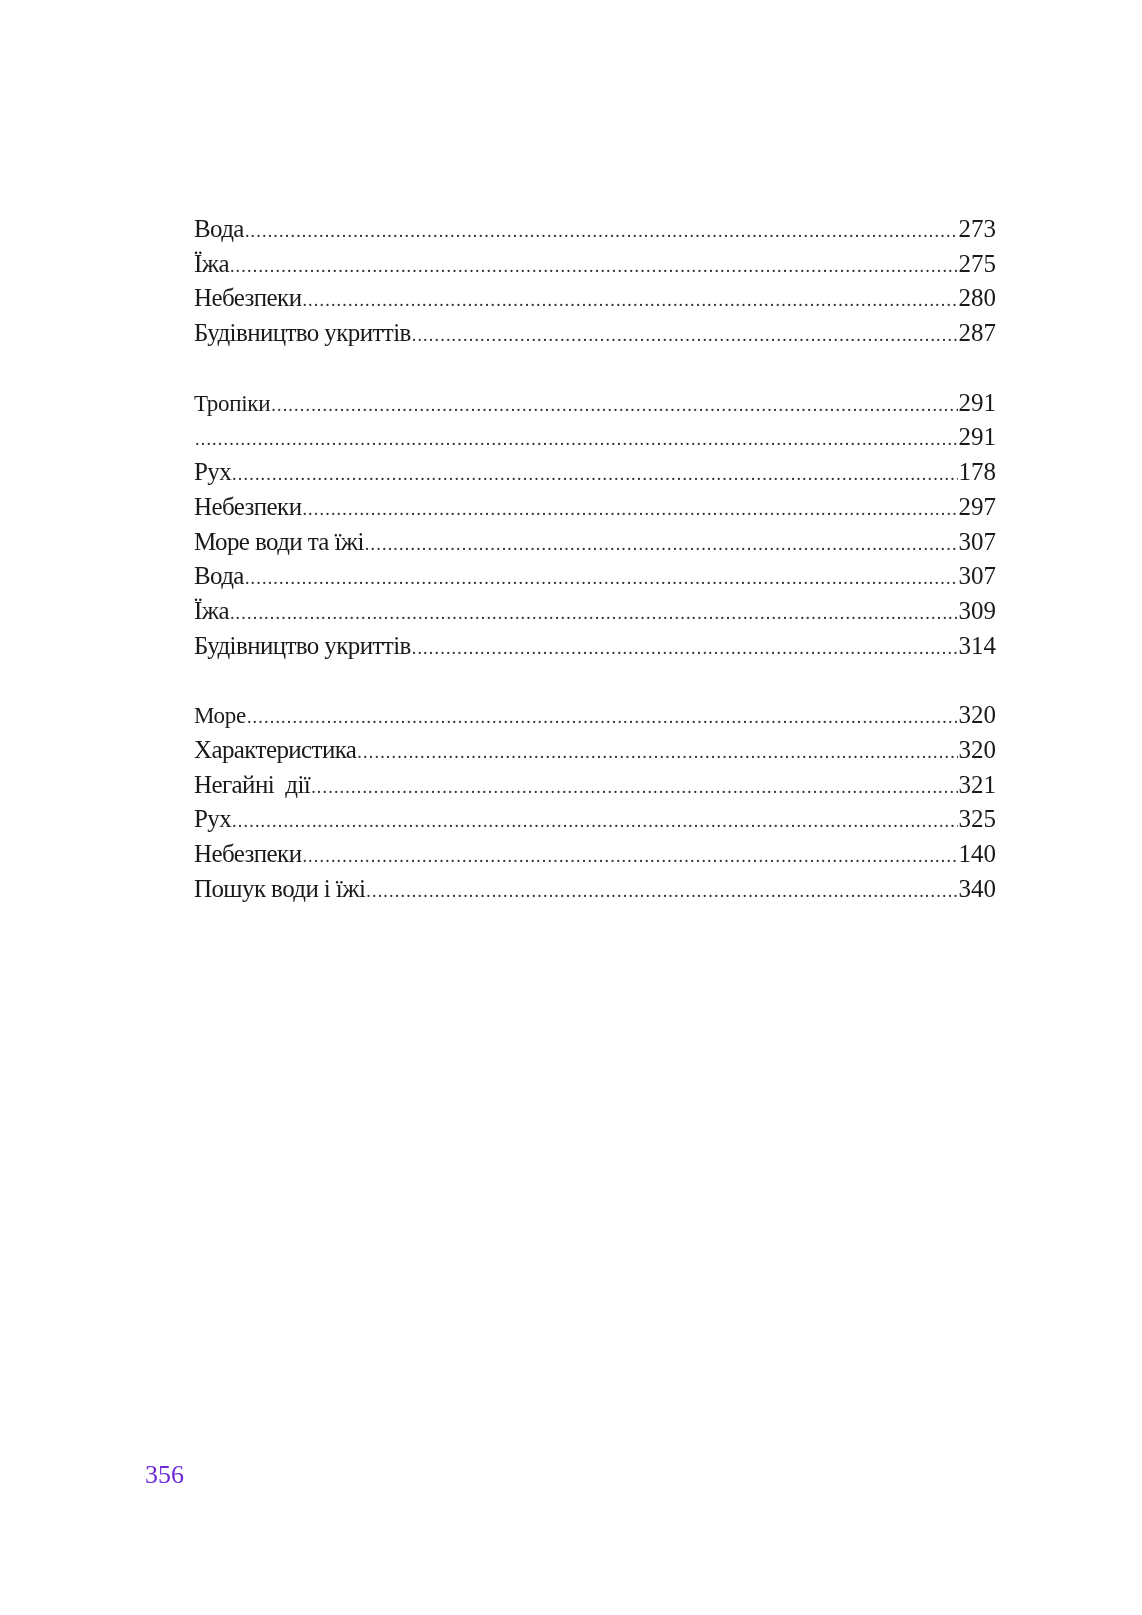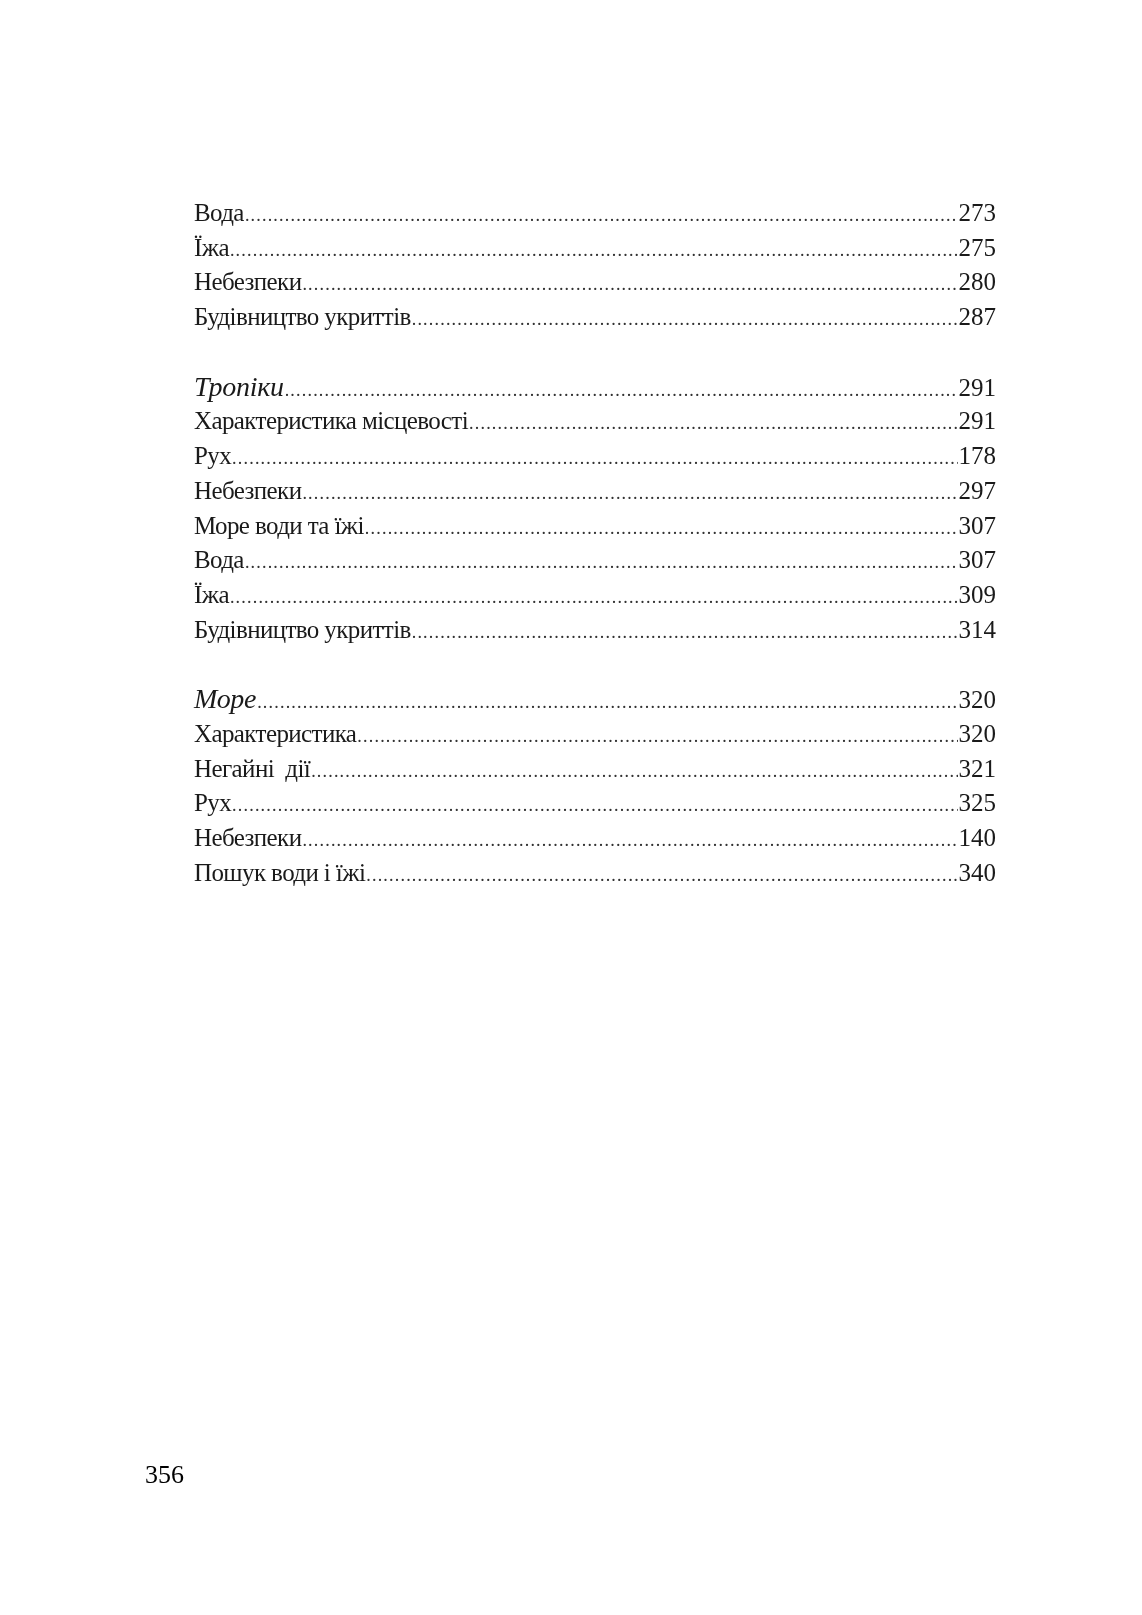--- a/index.html
+++ b/index.html
@@ -1,28 +1,28 @@
 <!DOCTYPE html>
 <html><head>
 <meta charset="utf-8">
 <style>
   html, body { margin: 0; padding: 0; background: #ffffff; }
   body { width: 1142px; height: 1615px; position: relative; overflow: hidden;
          font-family: "Liberation Serif", "DejaVu Serif", serif; color: #1a1a1a; }
-  .toc { position: absolute; left: 194px; top: 196px; width: 802px; }
+  .toc { position: absolute; left: 194px; top: 212px; width: 802px; }
   .group { margin-bottom: 35px; }
   .row { display: flex; align-items: baseline; height: 34.7px; font-size: 25px; line-height: 34.7px;
          letter-spacing: -0.6px; }
   .row .title { white-space: nowrap; transform-origin: left; }
-  .row.heading .title { font-style: italic; font-size: 28px; letter-spacing: -0.3px; }
+  .row.heading .title { font-size: 23px; letter-spacing: -0.3px; }
   .row .leader { flex: 1; overflow: hidden; white-space: nowrap; color: #333; font-size: 18px;
                  letter-spacing: 1.2px; margin: 0 1px; }
   .row .leader::before { content: "................................................................................................................................................................................................................................................"; }
   .row .page { white-space: nowrap; font-size: 25px; letter-spacing: 0; text-align: center; }
-  .folio { position: absolute; left: 145px; top: 1460px; font-size: 26px; color: #000000; }
+  .folio { position: absolute; left: 145px; top: 1460px; font-size: 26px; color: #6d28d9; }
 </style>
 </head>
 <body>
 
 <div class="toc">
 
   <div class="group">
     <div class="row">
       <span class="title">Вода</span>
       <span class="leader"></span>
@@ -45,21 +45,20 @@
     </div>
   </div>
 
   <div class="group">
     <div class="row heading">
       <span class="title">Тропіки</span>
       <span class="leader"></span>
       <span class="page">291</span>
     </div>
     <div class="row">
-      <span class="title">Характеристика місцевості</span>
       <span class="leader"></span>
       <span class="page">291</span>
     </div>
     <div class="row">
       <span class="title">Рух</span>
       <span class="leader"></span>
       <span class="page">178</span>
     </div>
     <div class="row">
       <span class="title">Небезпеки</span>

